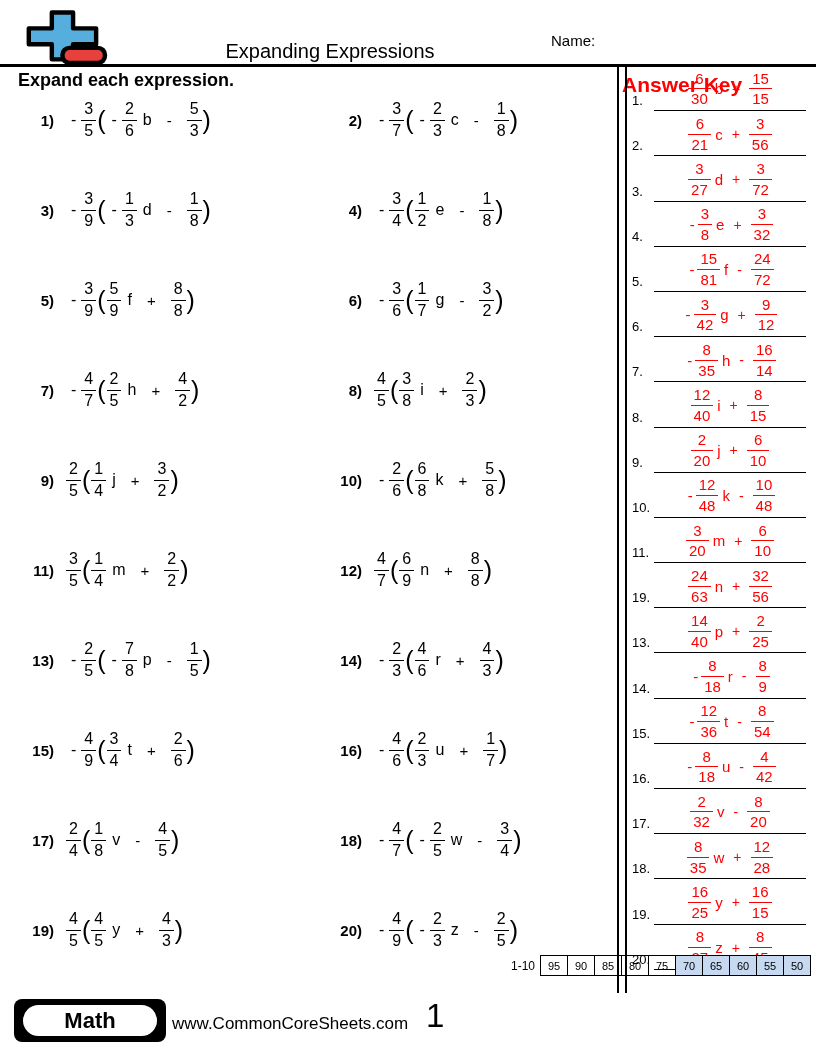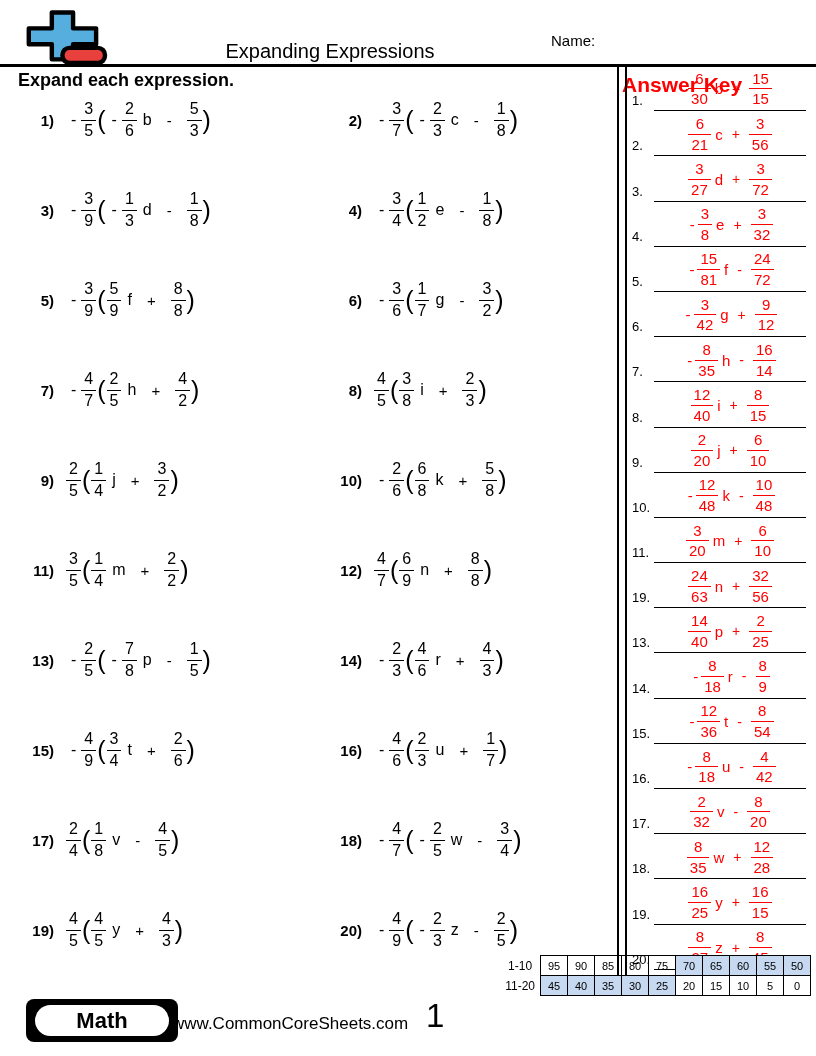--- a/index.html
+++ b/index.html
@@ -38,21 +38,21 @@
   .answer-row { position:relative; height:45.2px; }
   .answer-line { position:absolute; left:25px; right:6px; bottom:3px; border-bottom:1.6px solid #000; }
   .answer-num { position:absolute; left:3px; bottom:6px; font-size:13px; }
   .answer-expr { position:absolute; left:25px; right:6px; bottom:7px;
     display:flex; justify-content:center; align-items:center; color:var(--red); font-size:15px; }
   .answer-expr .variable { margin-left:4px; }
   .answer-expr .op { margin:0 9px; font-size:14px; }
   .answer-expr .minus { margin:0 3px; }
   
   .brand-badge { position:absolute; left:14px; top:999px; width:152px; height:43px;
-    background:#000; border-radius:8px;margin-left:12px; }
+    background:#000; border-radius:8px; }
   .brand-pill { position:absolute; left:7px; right:7px; top:4px; bottom:4px; background:#fff;
     border:2.5px solid #000; border-radius:30px; display:flex; align-items:center; justify-content:center;
     font-weight:bold; font-size:22px; }
   .website { position:absolute; left:172px; top:1014px; font-size:17px; }
   .page-num { position:absolute; left:426px; top:997px; font-size:33px; }
   .score-table { position:absolute; right:5px; top:955px; border-collapse:collapse; }
   .score-table td { height:18px; text-align:center; vertical-align:middle; }
   .score-label { border:none; padding-right:5px; font-size:12px; text-align:right; white-space:nowrap; }
   .score-cell { border:1.5px solid #000; width:24px; font-size:11px; padding:0 1px; }
   .score-cell.hl { background:var(--blue); }
@@ -863,29 +863,16 @@
           <td class="score-cell">90</td>
           <td class="score-cell">85</td>
           <td class="score-cell">80</td>
           <td class="score-cell">75</td>
           <td class="score-cell hl">70</td>
           <td class="score-cell hl">65</td>
           <td class="score-cell hl">60</td>
           <td class="score-cell hl">55</td>
           <td class="score-cell hl">50</td>
         </tr>
-        <tr>
-          <td class="score-label">11-20</td>
-          <td class="score-cell hl">45</td>
-          <td class="score-cell hl">40</td>
-          <td class="score-cell hl">35</td>
-          <td class="score-cell hl">30</td>
-          <td class="score-cell hl">25</td>
-          <td class="score-cell">20</td>
-          <td class="score-cell">15</td>
-          <td class="score-cell">10</td>
-          <td class="score-cell">5</td>
-          <td class="score-cell">0</td>
-        </tr>
       </tbody>
   </table>
 
 </div>
 
 </body></html>

